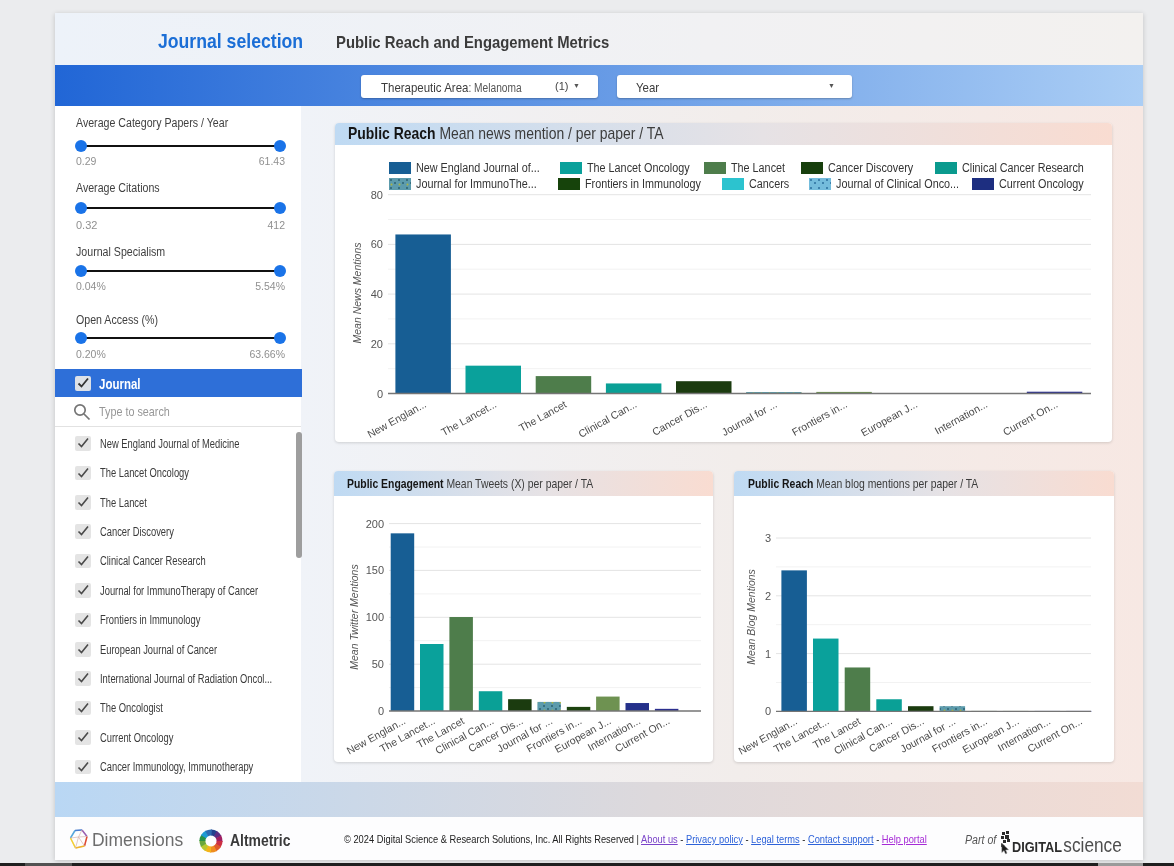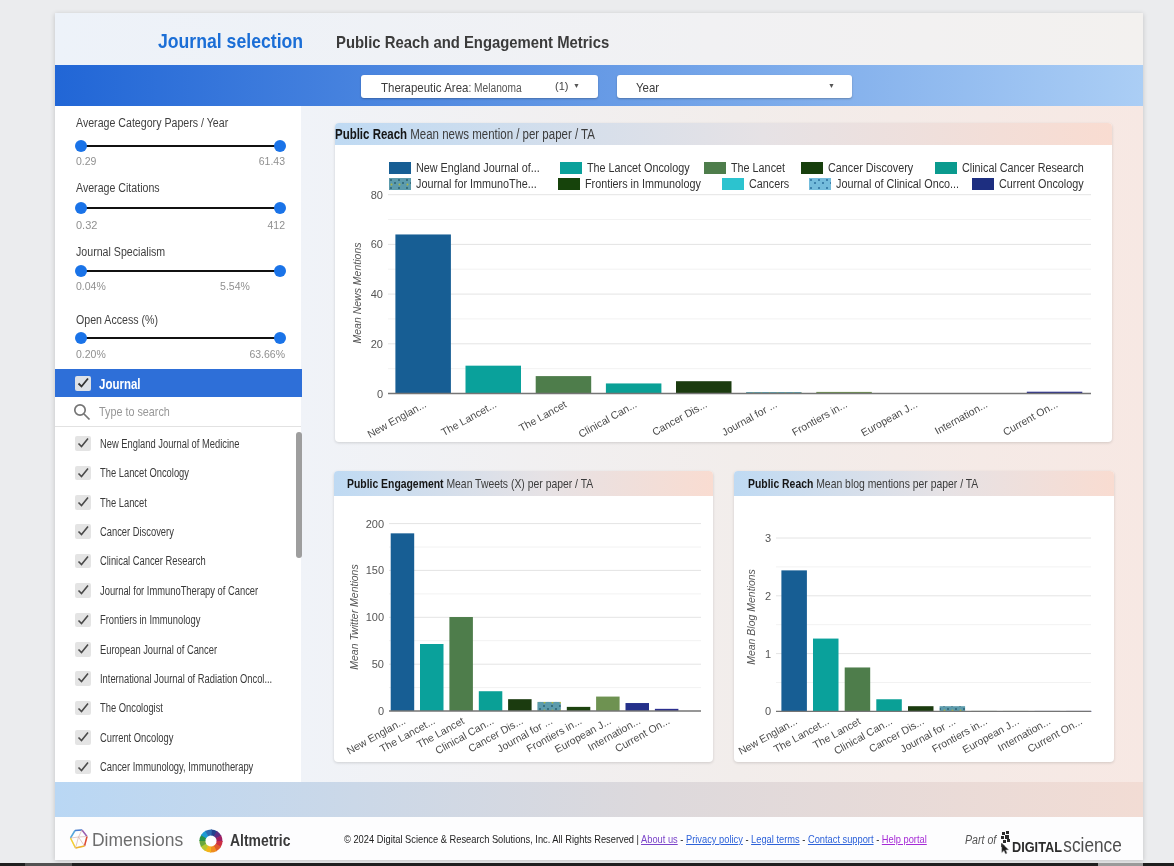--- a/index.html
+++ b/index.html
@@ -25,21 +25,21 @@
 <div class="abs" style="left:81px;top:206.5px;width:199px;height:2px;background:#111"></div>
 <div class="abs" style="left:75px;top:201.5px;width:12px;height:12px;border-radius:50%;background:#1a73e8"></div>
 <div class="abs" style="left:274px;top:201.5px;width:12px;height:12px;border-radius:50%;background:#1a73e8"></div>
 <div class="abs" style="left:76px;top:219px;font-size:11px;color:#909090">0.32</div>
 <div class="abs" style="left:185px;top:219px;width:100px;text-align:right;font-size:10.5px;color:#909090">412</div>
 <div class="abs" style="left:76px;top:245px;font-size:12.5px;color:#3f3f3f;transform:scaleX(.85);transform-origin:left top">Journal Specialism</div>
 <div class="abs" style="left:81px;top:270.3px;width:199px;height:2px;background:#111"></div>
 <div class="abs" style="left:75px;top:265.3px;width:12px;height:12px;border-radius:50%;background:#1a73e8"></div>
 <div class="abs" style="left:274px;top:265.3px;width:12px;height:12px;border-radius:50%;background:#1a73e8"></div>
 <div class="abs" style="left:76px;top:280px;font-size:10.5px;color:#909090">0.04%</div>
-<div class="abs" style="left:185px;top:280px;width:100px;text-align:center;font-size:10.5px;color:#909090">5.54%</div>
+<div class="abs" style="left:185px;top:280px;width:100px;text-align:right;font-size:10.5px;color:#909090">5.54%</div>
 <div class="abs" style="left:76px;top:312.5px;font-size:12.5px;color:#3f3f3f;transform:scaleX(.85);transform-origin:left top">Open Access (%)</div>
 <div class="abs" style="left:81px;top:336.8px;width:199px;height:2px;background:#111"></div>
 <div class="abs" style="left:75px;top:331.8px;width:12px;height:12px;border-radius:50%;background:#1a73e8"></div>
 <div class="abs" style="left:274px;top:331.8px;width:12px;height:12px;border-radius:50%;background:#1a73e8"></div>
 <div class="abs" style="left:76px;top:347.5px;font-size:10.5px;color:#909090">0.20%</div>
 <div class="abs" style="left:185px;top:347.5px;width:100px;text-align:right;font-size:10.5px;color:#909090">63.66%</div>
 <div class="abs" style="left:55px;top:369px;width:247px;height:27.5px;background:#2e6fd8"></div>
 <div class="abs" style="left:74.5px;top:376px;width:16px;height:14.5px;background:#dde1e7;border-radius:2px">
     <svg width="16" height="14.5" viewBox="0 0 16 14.5" style="position:absolute;left:0;top:0">
       <path d="M3.5 7.5 L6.5 10.5 L13 2.5" stroke="#333" stroke-width="1.8" fill="none"></path>
@@ -119,21 +119,21 @@
   </div>
 <div class="abs" style="left:100px;top:730.8px;font-size:12px;color:#3a3a3a;transform:scaleX(.78);transform-origin:left top;white-space:nowrap">Current Oncology</div>
 <div class="abs" style="left:74.5px;top:759.6px;width:16px;height:14.5px;background:#e4e4e4;border-radius:2px">
     <svg width="16" height="14.5" viewBox="0 0 16 14.5" style="position:absolute;left:0;top:0">
       <path d="M3.5 7.5 L6.5 10.5 L13 2.5" stroke="#4a4a4a" stroke-width="1.6" fill="none"></path>
     </svg>
   </div>
 <div class="abs" style="left:100px;top:760.2px;font-size:12px;color:#3a3a3a;transform:scaleX(.78);transform-origin:left top;white-space:nowrap">Cancer Immunology, Immunotherapy</div>
 <div class="abs" style="left:296px;top:432px;width:6px;height:126px;background:#9e9e9e;border-radius:3px"></div>
 <div class="abs" style="left:335px;top:123px;width:777px;height:319px;background:#fff;border-radius:4px;box-shadow:0 1px 3px rgba(0,0,0,.15)"></div>
-<div class="abs" style="left:335px;top:123px;width:777px;height:22px;border-radius:4px 4px 0 0;background:linear-gradient(90deg,#bfdaf3,#e6e2e5 55%,#f9dcd1);line-height:22px;font-size:14px;color:#3c3c3c"><span style="display:inline-block;transform:scaleX(.82);transform-origin:left center"><b style="color:#151515">Public Reach</b> Mean news mention / per paper / TA</span></div>
+<div class="abs" style="left:335px;top:123px;width:777px;height:22px;border-radius:4px 4px 0 0;background:linear-gradient(90deg,#bfdaf3,#e6e2e5 55%,#f9dcd1);line-height:22px;padding-left:13px;font-size:17px;color:#3c3c3c"><span style="display:inline-block;transform:scaleX(.82);transform-origin:left center"><b style="color:#151515">Public Reach</b> Mean news mention / per paper / TA</span></div>
 <div class="abs" style="left:334px;top:471px;width:379px;height:291px;background:#fff;border-radius:4px;box-shadow:0 1px 3px rgba(0,0,0,.15)"></div>
 <div class="abs" style="left:334px;top:471px;width:379px;height:25px;border-radius:4px 4px 0 0;background:linear-gradient(90deg,#bfdaf3,#e6e2e5 55%,#f9dcd1);line-height:25px;padding-left:13px;font-size:13px;color:#3c3c3c"><span style="display:inline-block;transform:scaleX(.8);transform-origin:left center"><b style="color:#151515">Public Engagement</b> Mean Tweets (X) per paper / TA</span></div>
 <div class="abs" style="left:734px;top:471px;width:380px;height:291px;background:#fff;border-radius:4px;box-shadow:0 1px 3px rgba(0,0,0,.15)"></div>
 <div class="abs" style="left:734px;top:471px;width:380px;height:25px;border-radius:4px 4px 0 0;background:linear-gradient(90deg,#bfdaf3,#e6e2e5 55%,#f9dcd1);line-height:25px;padding-left:14px;font-size:13px;color:#3c3c3c"><span style="display:inline-block;transform:scaleX(.8);transform-origin:left center"><b style="color:#151515">Public Reach</b> Mean blog mentions per paper / TA</span></div>
 <div class="abs" style="left:388.6px;top:162.4px;width:22px;height:12px;background:#175e94"></div>
 <div class="abs" style="left:415.6px;top:161.4px;font-size:12px;color:#333;transform:scaleX(.9);transform-origin:left top;white-space:nowrap">New England Journal of...</div>
 <div class="abs" style="left:559.7px;top:162.4px;width:22px;height:12px;background:#0aa19b"></div>
 <div class="abs" style="left:586.7px;top:161.4px;font-size:12px;color:#333;transform:scaleX(.9);transform-origin:left top;white-space:nowrap">The Lancet Oncology</div>
 <div class="abs" style="left:704.0px;top:162.4px;width:22px;height:12px;background:#4e7d4b"></div>
 <div class="abs" style="left:731.0px;top:161.4px;font-size:12px;color:#333;transform:scaleX(.9);transform-origin:left top;white-space:nowrap">The Lancet</div>

